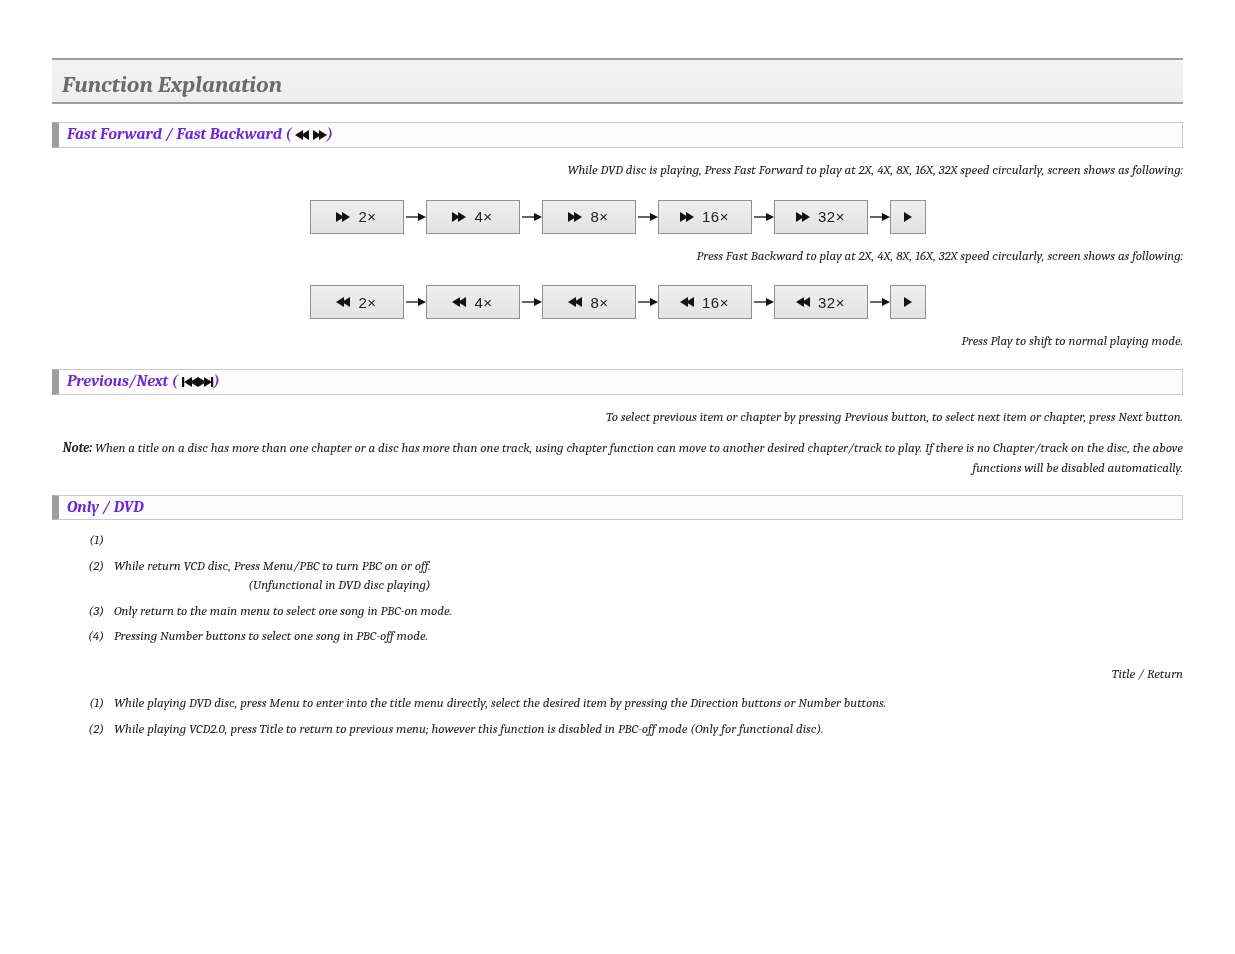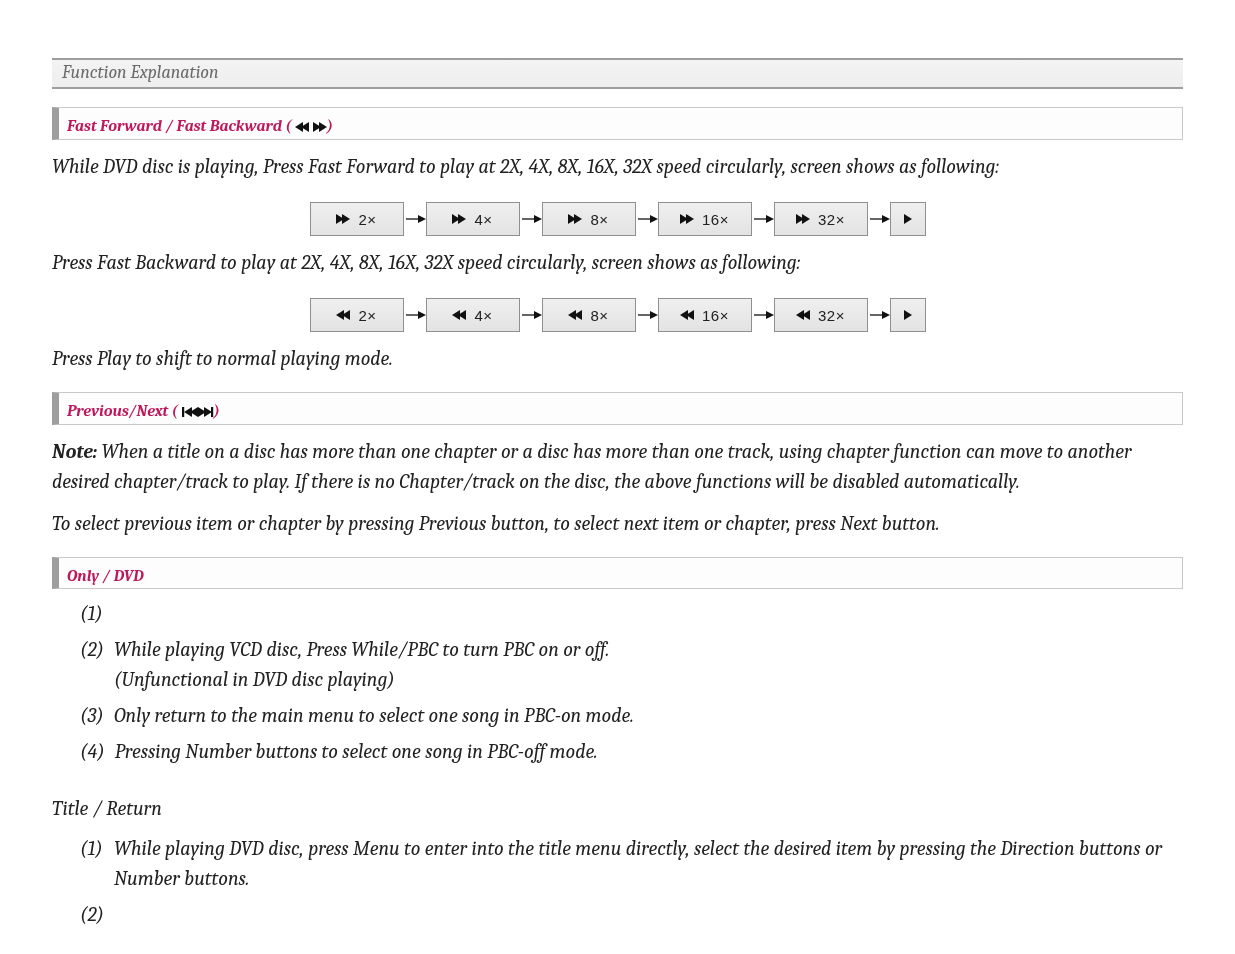--- a/index.html
+++ b/index.html
@@ -11,40 +11,41 @@
   color: #222;
   width: 1235px;
 }
 .page {
   padding: 58px 52px 0 52px;
 }
 .main-title-bar {
   background: linear-gradient(#f3f3f3, #eeeeee);
   border-top: 2px solid #9e9e9e;
   border-bottom: 2px solid #9e9e9e;
-  padding: 2px 10px 4px 10px;
-  font-weight: 400;
-  font-size: 18px;
+  padding: 11px 10px 4px 10px;
+  font-weight: 700;
+  font-size: 23px;
   color: #6b6b6b;
 }
 .sub-title-bar {
   border: 1px solid #c9c9c9;
   border-left: 7px solid #9e9e9e;
   background: #fdfdfd;
-  padding: 9px 8px 3px 8px;
+  padding: 2px 8px 3px 8px;
   margin-top: 18px;
   font-weight: 700;
   font-size: 16px;
-  color: #be185d;
+  color: #6d28d9;
 }
 .sub-title-bar .paren { font-weight: 700; }
 .body-text {
-  font-size: 20px;
+  font-size: 13px;
   margin-top: 12px;
   line-height: 1.5;
+  text-align: right;
 }
 .flow {
   display: flex;
   align-items: center;
   justify-content: center;
   margin: 20px 0 6px 0;
   gap: 0;
 }
 .chip {
   display: inline-flex;
@@ -290,54 +291,55 @@
         </svg>
     </span><span class="ic">
       <svg width="16" height="10">
           <use href="#tri-r" x="0"></use>
           <use href="#tri-r" x="6"></use>
           <use href="#bar" x="13"></use>
         </svg>
     </span><span class="paren">)</span>
   </div>
 
+  <div class="body-text">To select previous item or chapter by pressing Previous button, to select next item or chapter, press Next button.</div>
+
   <div class="body-text">
     <span class="note-label">Note:</span><span> When a title on a disc has more than one chapter or a disc has more than one track, using chapter function can move to another desired chapter/track to play. If there is no Chapter/track on the disc, the above functions will be disabled automatically.</span>
   </div>
 
-  <div class="body-text">To select previous item or chapter by pressing Previous button, to select next item or chapter, press Next button.</div>
-
   <div class="sub-title-bar">Only / DVD</div>
 
   <ul class="ol body-text">
     <li>
       <span class="num">(1)</span>
     </li>
     <li>
       <span class="num">(2)</span>
       <span>
-        <span>While playing VCD disc, Press While/PBC to turn PBC on or off.</span><br>
+        <span>While return VCD disc, Press Menu/PBC to turn PBC on or off.</span><br>
         <span>(Unfunctional in DVD disc playing)</span>
       </span>
     </li>
     <li>
       <span class="num">(3)</span>
       <span>Only return to the main menu to select one song in PBC-on mode.</span>
     </li>
     <li>
       <span class="num">(4)</span>
       <span>Pressing Number buttons to select one song in PBC-off mode.</span>
     </li>
   </ul>
 
-  <div class="body-text" style="margin-top:27px">Title / Return</div>
+  <div class="body-text" style="margin-top:18px">Title / Return</div>
 
   <ul class="ol body-text">
     <li>
       <span class="num">(1)</span>
       <span>While playing DVD disc, press Menu to enter into the title menu directly, select the desired item by pressing the Direction buttons or Number buttons.</span>
     </li>
     <li>
       <span class="num">(2)</span>
+      <span>While playing VCD2.0, press Title to return to previous menu; however this function is disabled in PBC-off mode (Only for functional disc).</span>
     </li>
   </ul>
 
 </div>
 
 </body></html>

